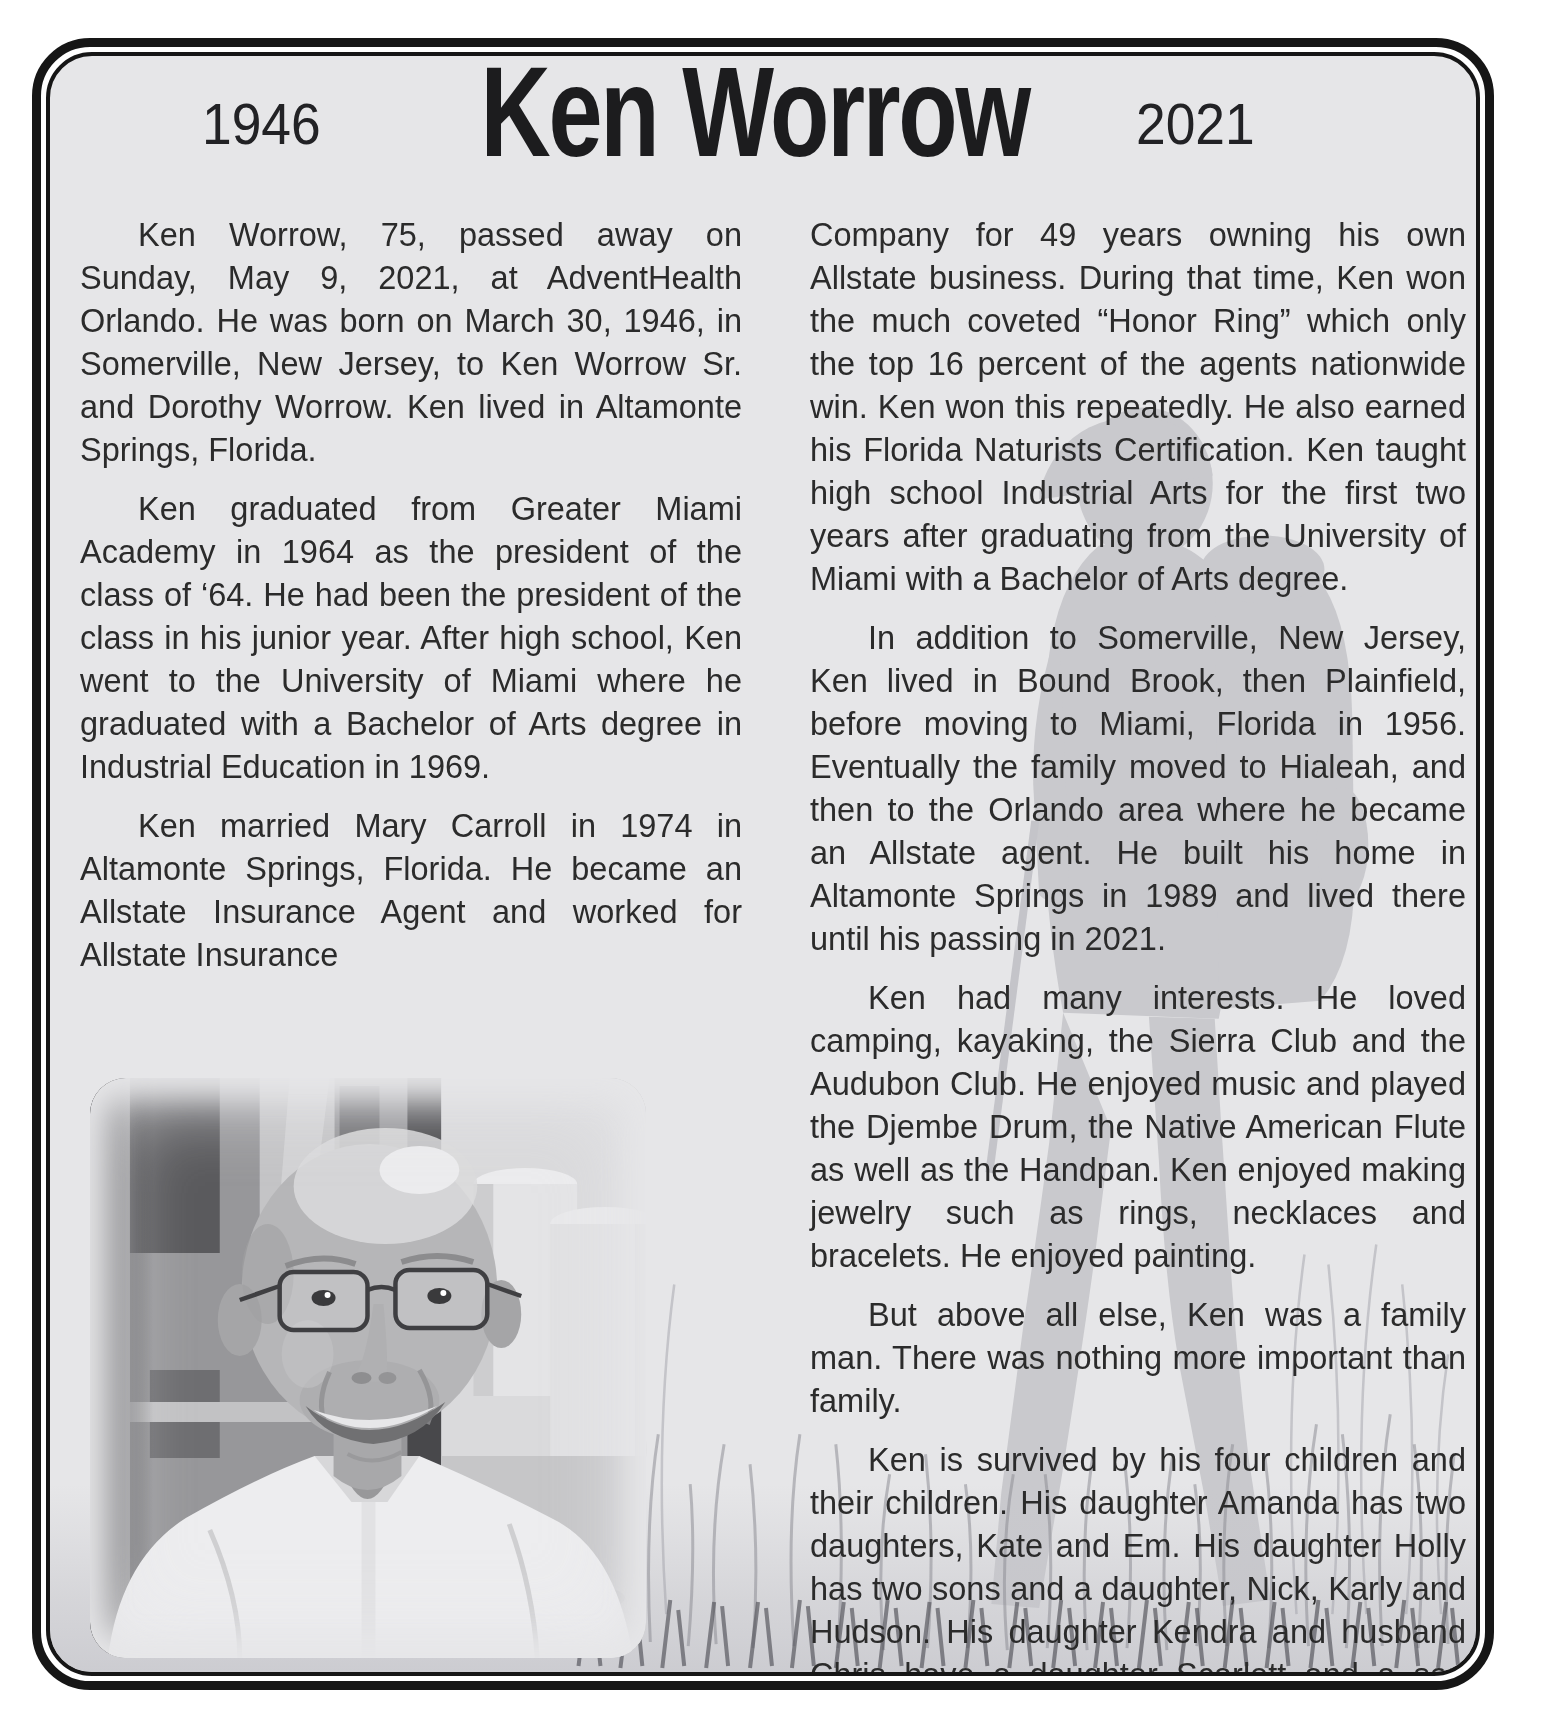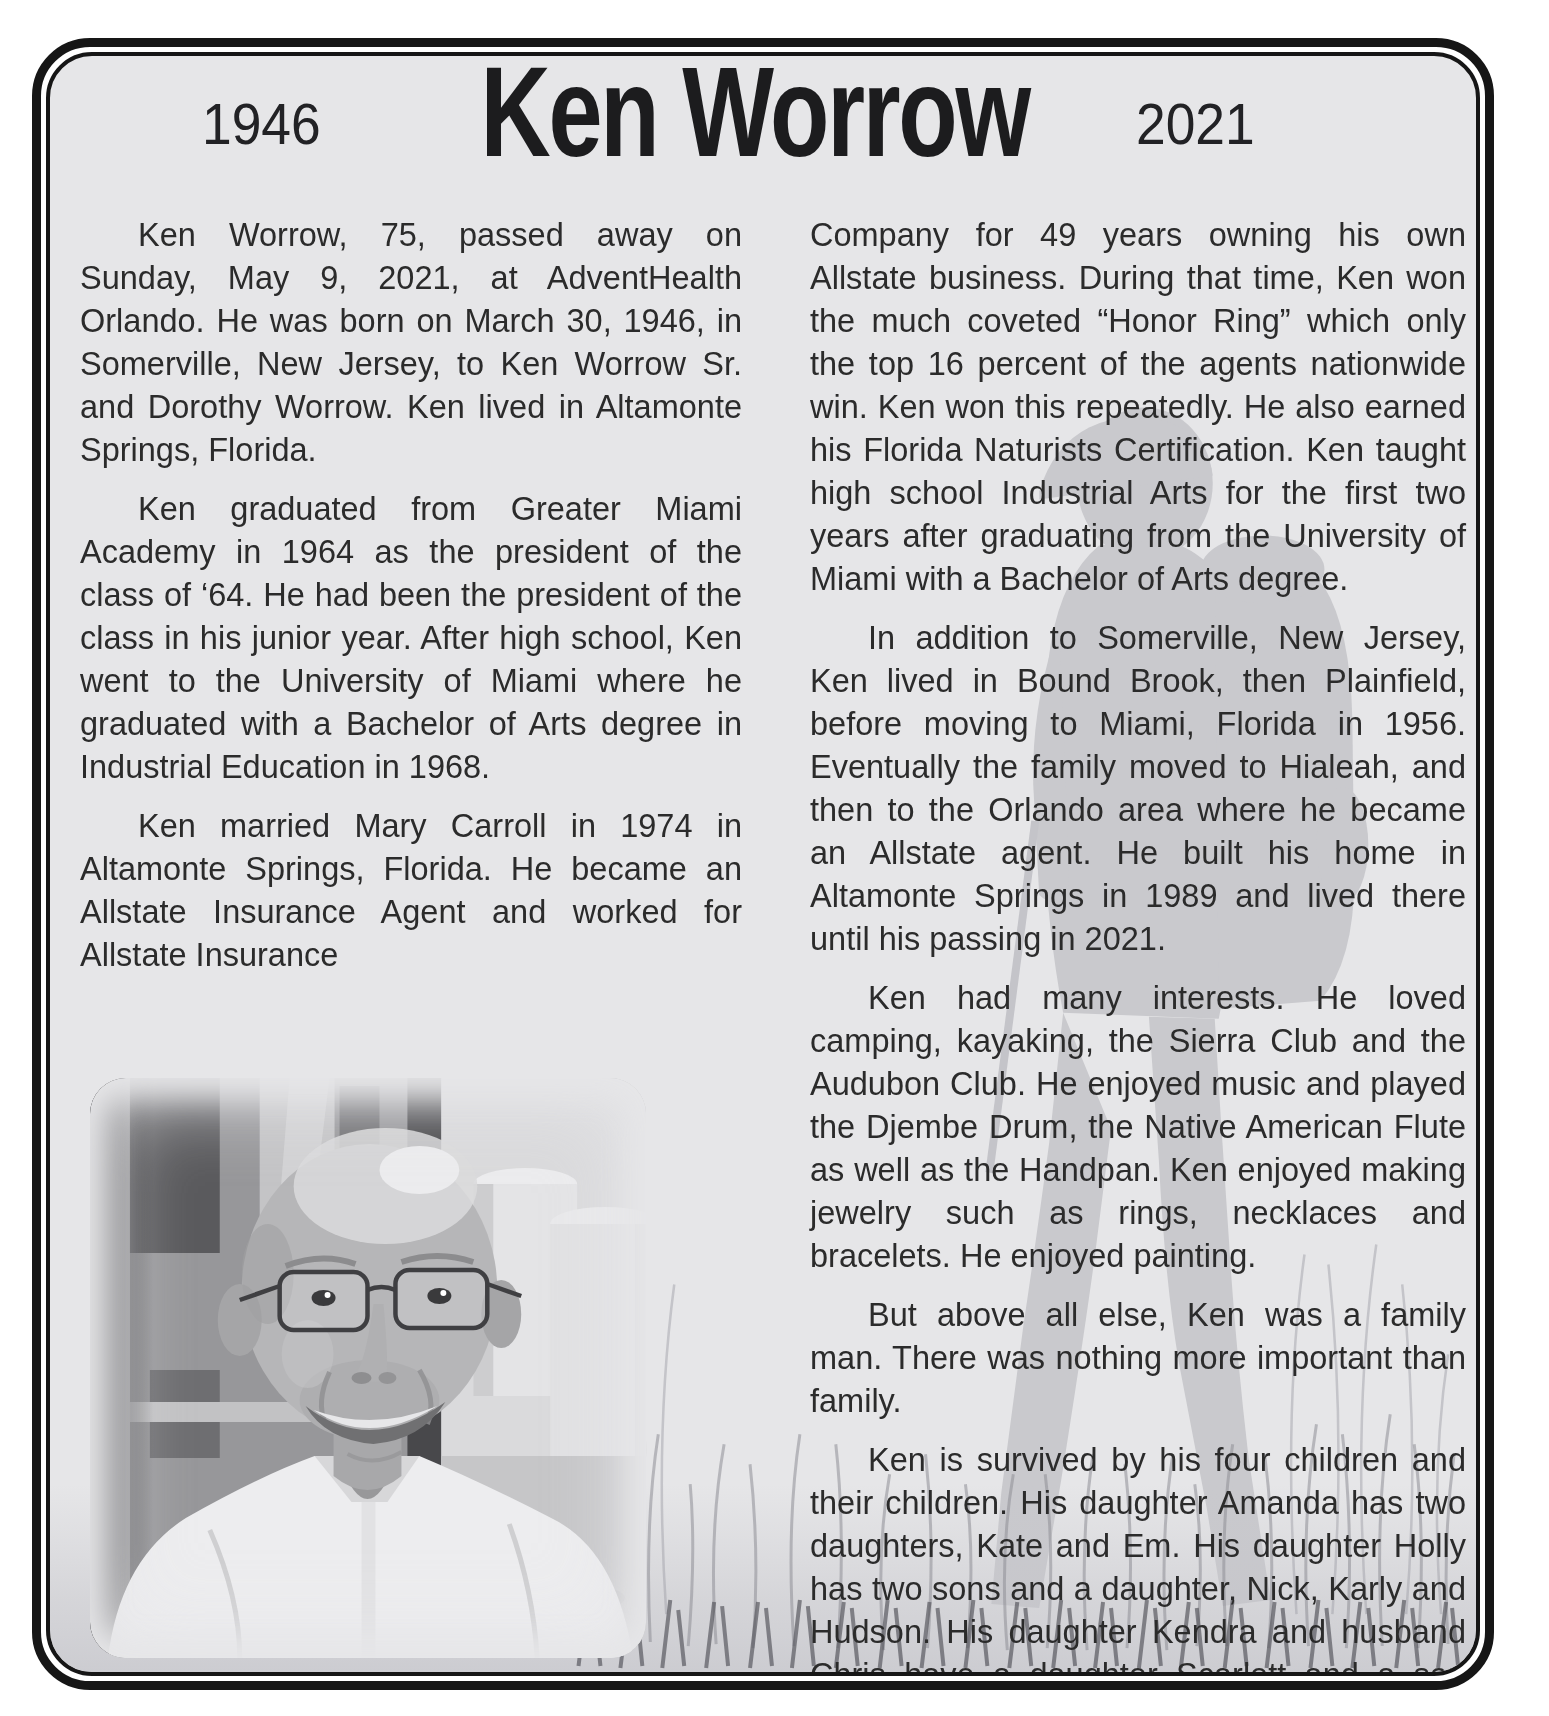--- a/index.html
+++ b/index.html
@@ -89,21 +89,21 @@
 
         <path d="M530,1612 L538,1548 M552,1612 L546,1556 M572,1614 L580,1550 M594,1612 L588,1552 M614,1614 L622,1546 M636,1612 L630,1556 M658,1614 L666,1548 M680,1612 L674,1552 M702,1614 L710,1548 M724,1612 L718,1554 M744,1614 L752,1546 M766,1612 L760,1552 M788,1614 L796,1548 M810,1612 L804,1554 M832,1614 L840,1546 M854,1612 L848,1554 M874,1614 L882,1548 M896,1612 L890,1554 M918,1614 L926,1546 M940,1612 L934,1554 M962,1614 L970,1548 M984,1612 L978,1554 M1006,1614 L1014,1546 M1028,1612 L1022,1554 M1048,1614 L1056,1548 M1070,1612 L1064,1554 M1092,1614 L1100,1546 M1114,1612 L1108,1554 M1134,1614 L1142,1548 M1156,1612 L1150,1554 M1178,1614 L1186,1546 M1200,1612 L1194,1554 M1220,1614 L1228,1548 M1242,1612 L1236,1554 M1264,1614 L1272,1546 M1286,1612 L1280,1554 M1306,1614 L1314,1548 M1328,1612 L1322,1554 M1350,1614 L1358,1546 M1372,1612 L1366,1554 M1392,1614 L1400,1548 M1412,1612 L1406,1554" stroke="#5a5a61" stroke-width="4" fill="none" opacity="0.7"></path>
       </svg>
 
       <div class="year year-left">1946</div>
       <h1 class="title"><span class="title-inner">Ken Worrow</span></h1>
       <div class="year year-right">2021</div>
 
       <div class="col col-left">
         <p>Ken Worrow, 75, passed away on Sunday, May 9, 2021, at AdventHealth Orlando. He was born on March 30, 1946, in Somerville, New Jersey, to Ken Worrow Sr. and Dorothy Worrow. Ken lived in Altamonte Springs, Florida.</p>
-        <p>Ken graduated from Greater Miami Academy in 1964 as the president of the class of ‘64. He had been the president of the class in his junior year. After high school, Ken went to the University of Miami where he graduated with a Bachelor of Arts degree in Industrial Education in 1968.</p>
+        <p>Ken graduated from Greater Miami Academy in 1964 as the president of the class of ‘64. He had been the president of the class in his junior year. After high school, Ken went to the University of Miami where he graduated with a Bachelor of Arts degree in Industrial Education in 1969.</p>
         <p>Ken married Mary Carroll in 1974 in Altamonte Springs, Florida. He became an Allstate Insurance Agent and worked for Allstate Insurance</p>
       </div>
 
       <div class="col col-right">
         <p class="flush">Company for 49 years owning his own Allstate business. During that time, Ken won the much coveted “Honor Ring” which only the top 16 percent of the agents nationwide win. Ken won this repeatedly.  He also earned his Florida Naturists Certification. Ken taught high school Industrial Arts for the first two years after graduating from the University of Miami with a Bachelor of Arts degree.</p>
         <p>In addition to Somerville, New Jersey, Ken lived in Bound Brook, then Plainfield, before moving to Miami, Florida in 1956.  Eventually the family moved to Hialeah, and then to the Orlando area where he became an Allstate agent. He built his home in Altamonte Springs in 1989 and lived there until his passing in 2021.</p>
         <p>Ken had many interests. He loved camping, kayaking, the Sierra Club and the Audubon Club. He enjoyed music and played the Djembe Drum, the Native American Flute as well as the Handpan. Ken enjoyed making jewelry such as rings, necklaces and bracelets. He enjoyed painting.</p>
         <p>But above all else, Ken was a family man. There was nothing more important than family.</p>
         <p>Ken is survived by his four children and their children. His daughter Amanda has two daughters, Kate and Em. His daughter Holly has two sons and a daughter, Nick, Karly and Hudson. His daughter Kendra and husband Chris have a daughter Scarlett and a son Jake. Ken has a son, Ken Worrow III.  In addition, Ken is survived by his younger brother Jack.</p>
         <p>A memorial service was held by Lake Fairview..</p>

